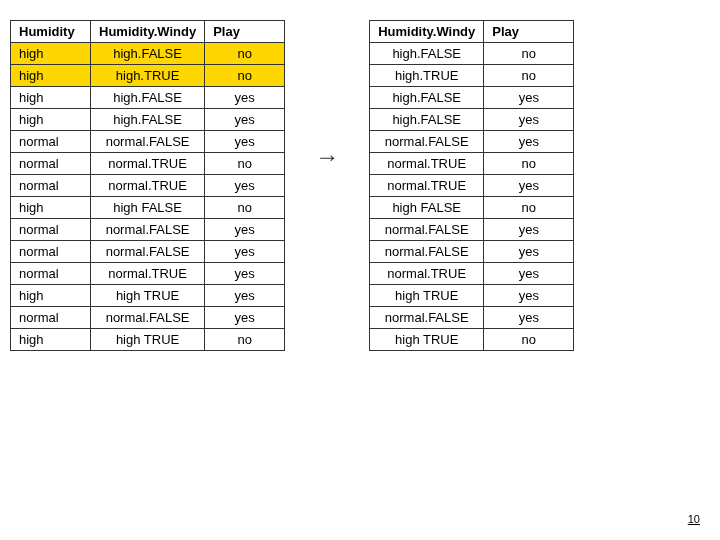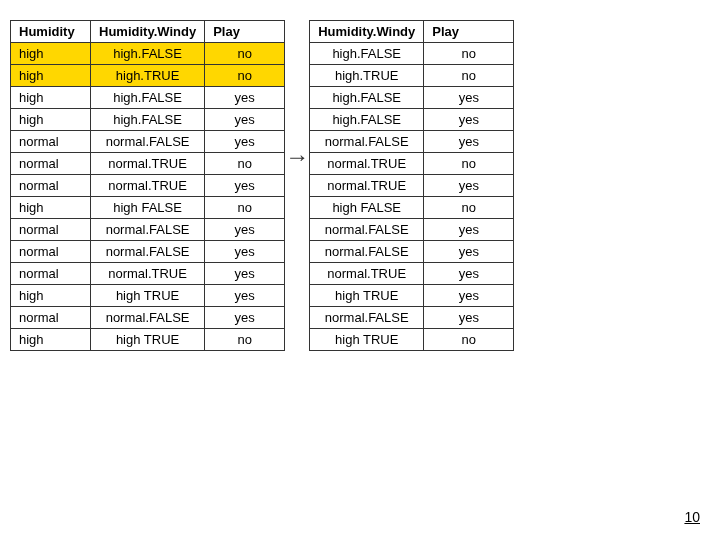--- a/index.html
+++ b/index.html
@@ -8,20 +8,21 @@
       height: 540px;
       background: white;
       font-family: Arial, sans-serif;
       font-size: 13px;
       position: relative;
     }
     .main-container {
       display: flex;
       align-items: flex-start;
       padding: 20px 10px;
+      gap: 30px;
     }
     table {
       border-collapse: collapse;
     }
     th, td {
       border: 1px solid #333;
       padding: 3px 8px;
       text-align: left;
       min-width: 80px;
     }
@@ -39,21 +40,21 @@
       font-size: 24px;
       color: #333;
     }
     .right-table th, .right-table td {
       min-width: 90px;
     }
     .page-number {
       position: absolute;
       bottom: 15px;
       right: 20px;
-      font-size: 14px;
+      font-size: 11px;
       text-decoration: underline;
     }
   </style>
 </head>
 <body>
 
 <div class="main-container">
 
   <div>
     <table>

